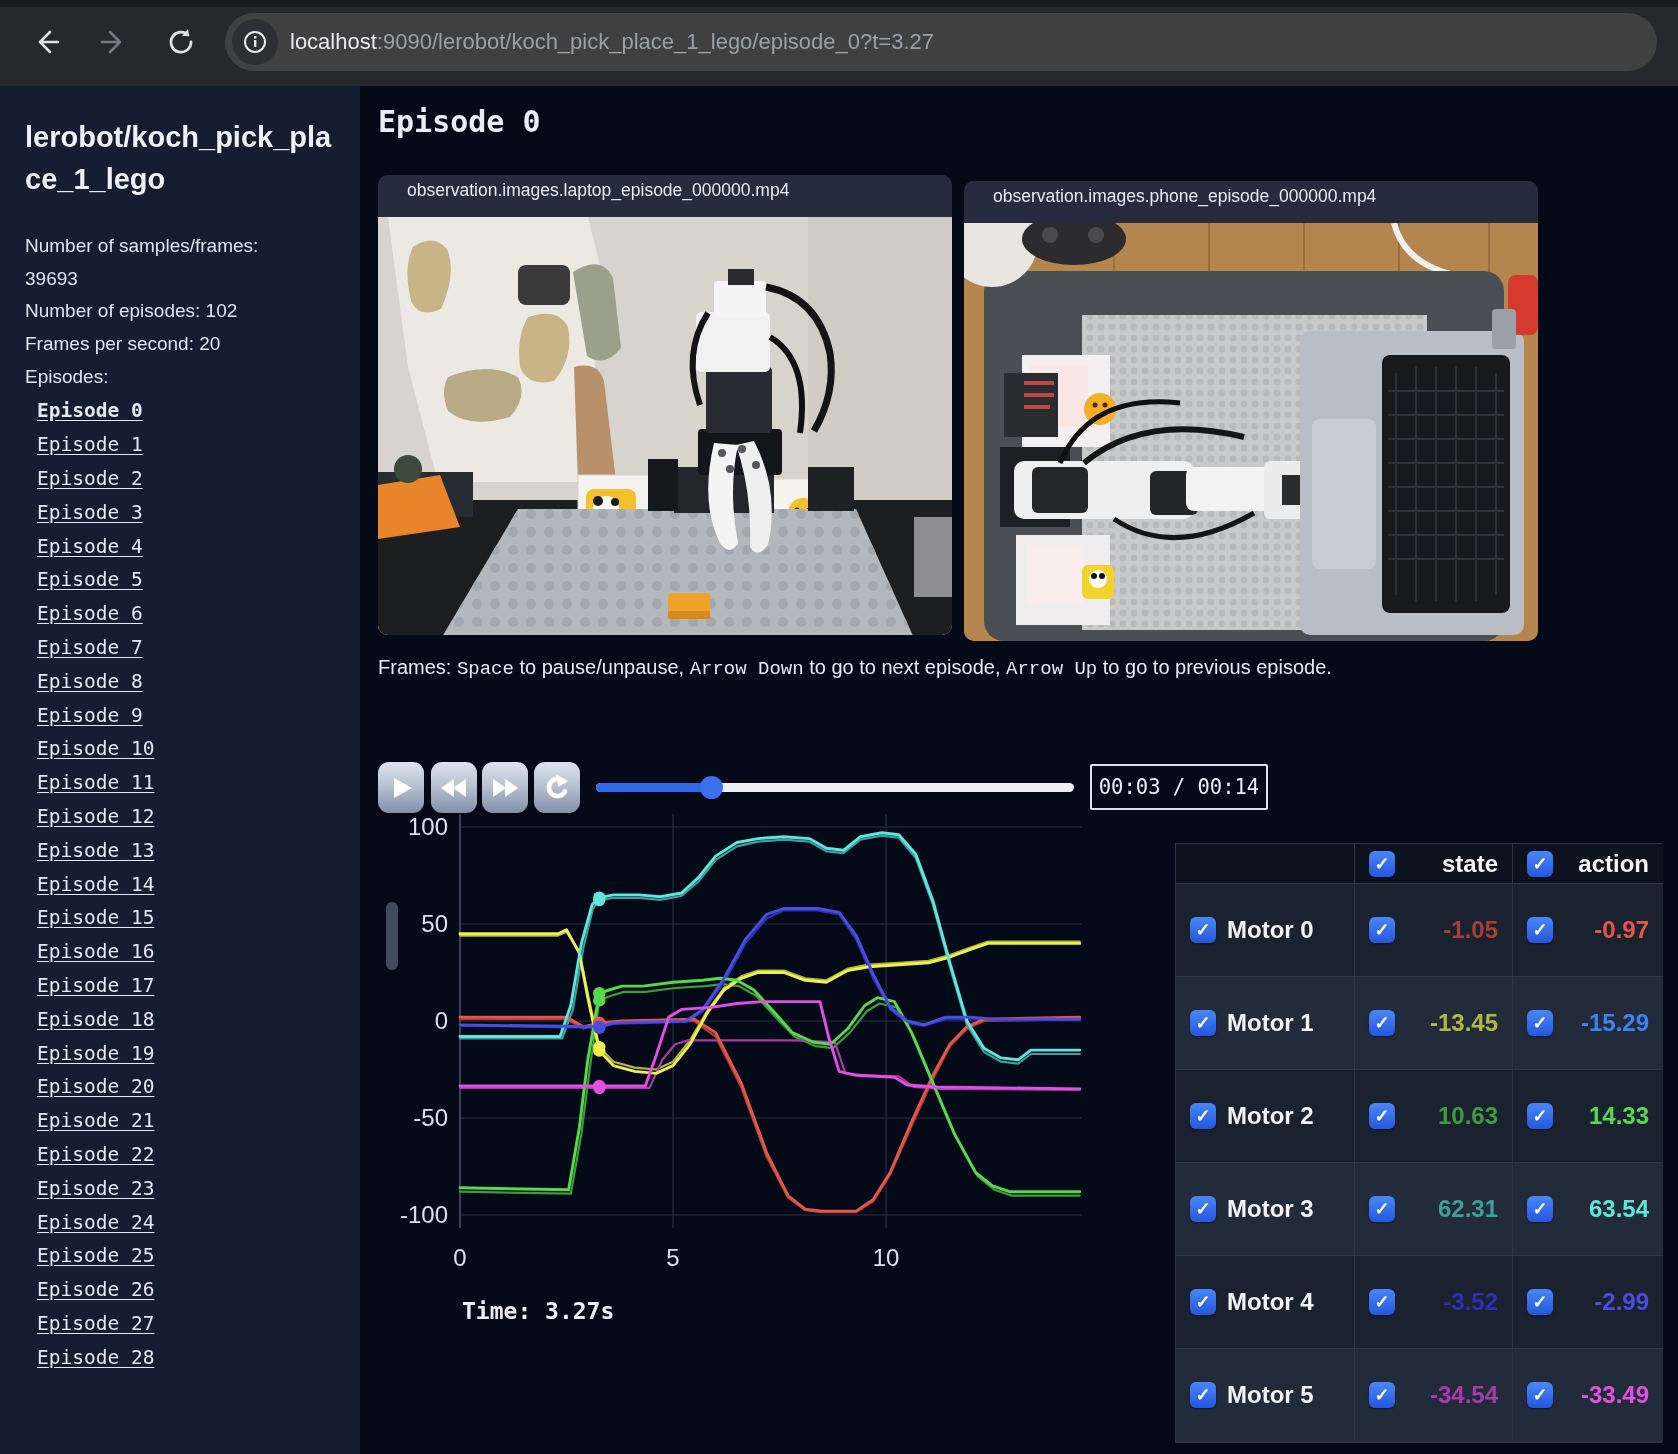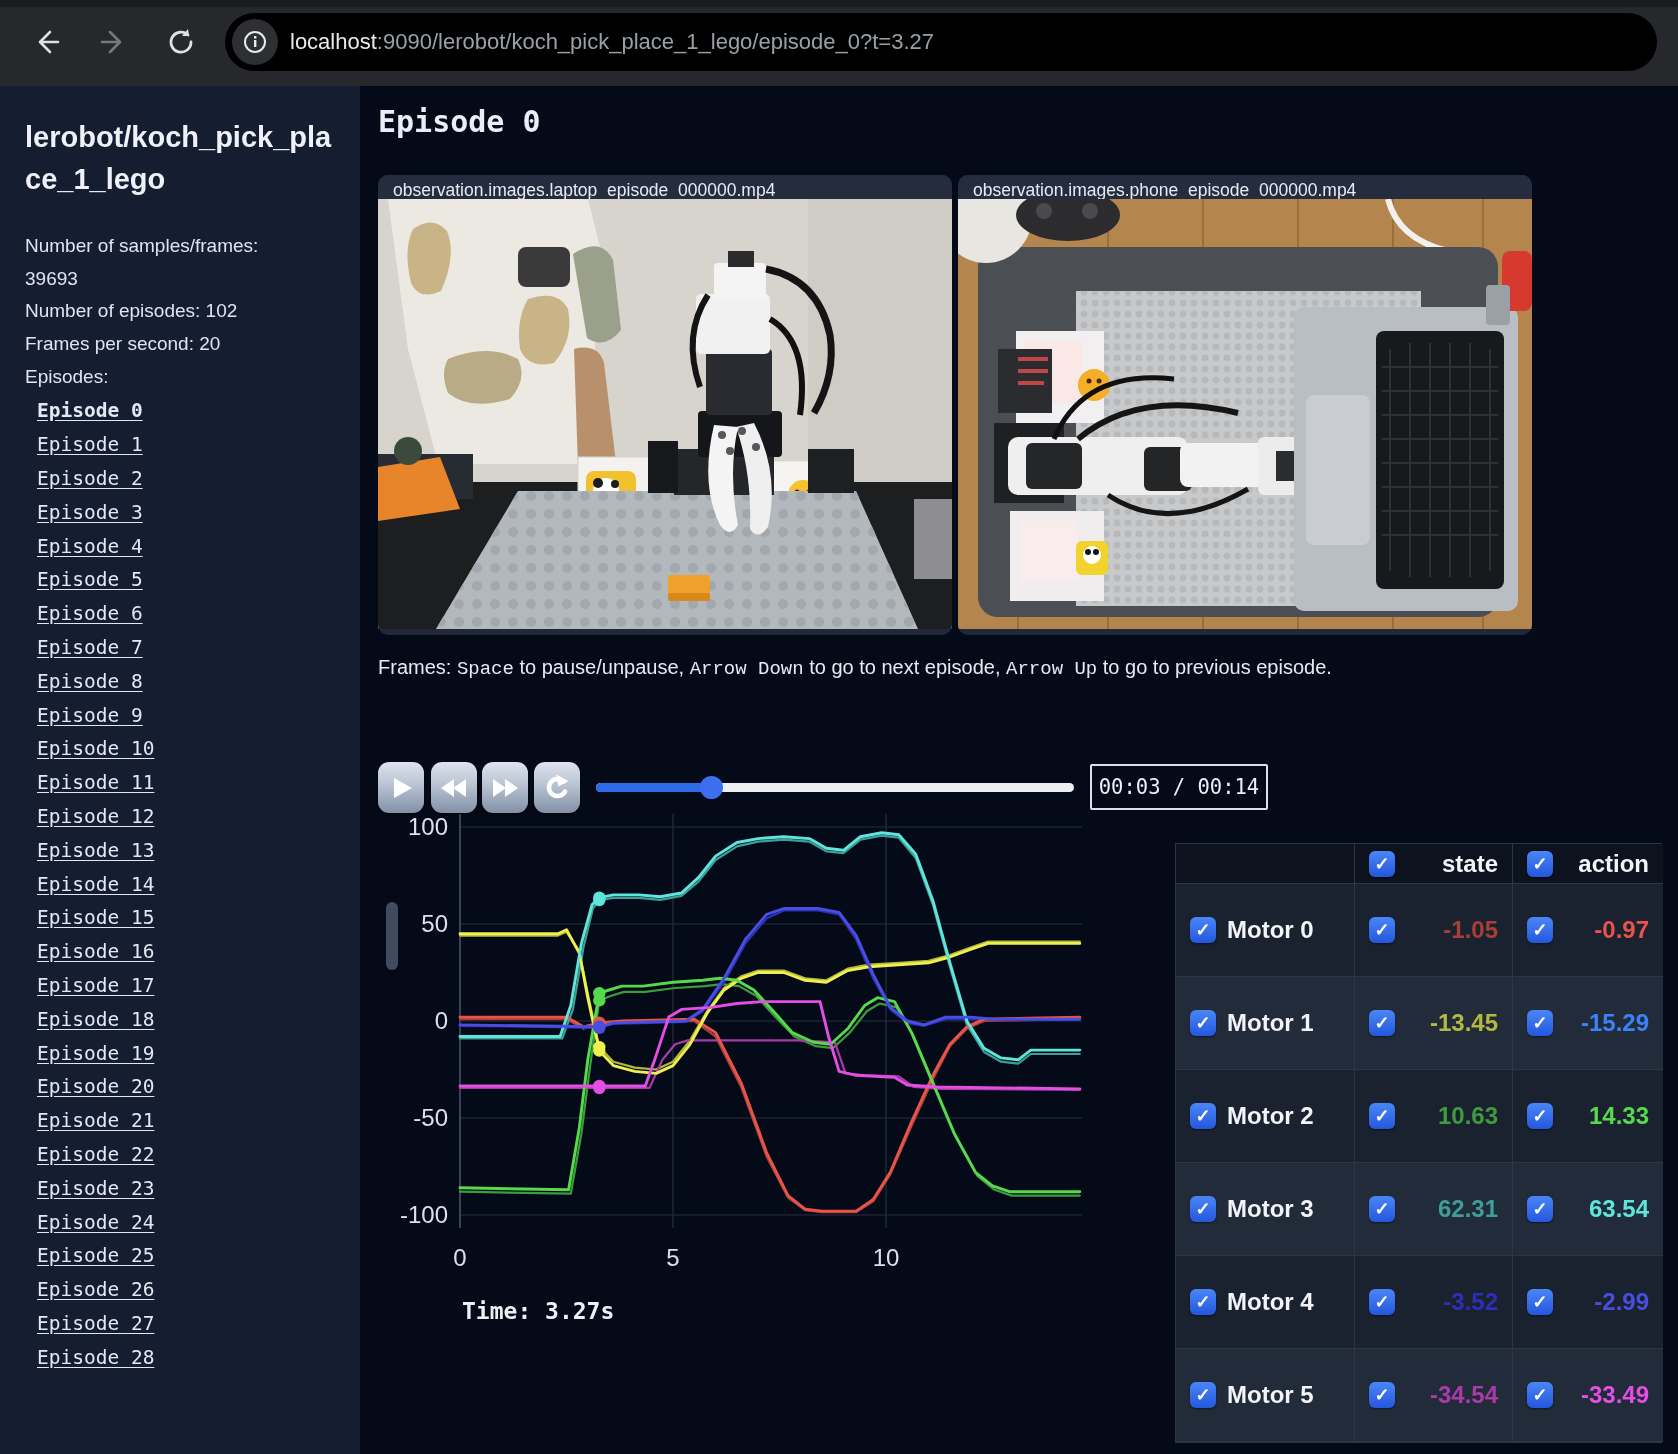--- a/index.html
+++ b/index.html
@@ -6,21 +6,21 @@
   *{box-sizing:border-box;}
   .screen{position:relative;width:1678px;height:1454px;overflow:hidden;
           font-family:"Liberation Sans",sans-serif;background:#050a18;}
 
   
   .chrome{position:absolute;top:0;left:0;width:1678px;height:86px;background:#27282b;}
   .chrome::before{content:"";position:absolute;top:0;left:0;right:0;height:7px;background:#1b1c1e;}
   .nav-ico{position:absolute;top:18px;width:48px;height:48px;border:none;background:transparent;
            display:flex;align-items:center;justify-content:center;cursor:pointer;border-radius:24px;}
   .nav-ico svg{display:block;}
-  .urlbar{position:absolute;left:225px;top:13px;width:1432px;height:58px;background:#000000;
+  .urlbar{position:absolute;left:225px;top:13px;width:1432px;height:58px;background:#404040;
           border-radius:29px;display:flex;align-items:center;cursor:text;}
   .urlbar .infobub{width:46px;height:46px;margin-left:7px;border-radius:23px;background:#2e2f33;
           display:flex;align-items:center;justify-content:center;flex:0 0 auto;}
   .urltext{margin-left:12px;font-size:22px;white-space:nowrap;color:#9aa0a6;}
   .urltext b{color:#e8eaed;font-weight:500;}
 
   
   .page{position:absolute;top:86px;left:0;width:1678px;height:1368px;display:flex;}
   .sidebar{width:360px;height:100%;background:#151d30;padding:30px 0 0 25px;flex:0 0 auto;overflow:hidden;}
   .main{position:relative;flex:1;height:100%;background:#050a18;overflow:hidden;}
@@ -32,21 +32,21 @@
   .episodes li{line-height:32.8px;}
   .episodes a{font-family:"DejaVu Sans Mono",monospace;font-size:19.5px;color:#e2e7f2;
               text-decoration:underline;text-underline-offset:3px;cursor:pointer;}
   .episodes li.active a{font-weight:bold;}
 
   
   .pg-title{position:absolute;left:18px;top:18px;margin:0;font-family:"DejaVu Sans Mono",monospace;
             font-size:30px;font-weight:bold;color:#eaeef6;}
   .videos{position:absolute;left:18px;top:89px;display:flex;gap:6px;}
   .vpanel{width:574px;height:460px;border-radius:10px;overflow:hidden;background:#20283a;cursor:pointer;}
-  .vpanel figcaption{height:24px;line-height:30px;padding-left:15px;font-size:17.5px;color:#e7ebf4;
+  .vpanel figcaption{height:42px;line-height:30px;padding-left:29px;font-size:17.5px;color:#e7ebf4;
             background:#252c3e;white-space:nowrap;overflow:hidden;}
   .vpanel svg{display:block;}
 
   .hotkeys{position:absolute;left:18px;top:570px;margin:0;font-size:20px;color:#e6eaf3;}
   .hotkeys .mono{font-family:Liberation Mono, monospace;font-size:19px;}
 
   .controls{position:absolute;left:18px;top:676px;height:54px;width:1270px;}
   .pbtn{position:absolute;top:0;width:46px;height:51px;border:none;border-radius:11px;cursor:pointer;
         background:linear-gradient(180deg,#dee4ee 0%,#b9c3d2 45%,#8290a6 100%);
         box-shadow:0 1px 2px rgba(0,0,0,.6);display:flex;align-items:center;justify-content:center;}
@@ -236,21 +236,21 @@
               <path d="M392 120 q40 24 30 96" stroke="#101010" stroke-width="6" fill="none"></path>
               <rect x="270" y="242" width="30" height="52" fill="#17181b"></rect>
               <rect x="430" y="250" width="46" height="44" fill="#1e2023"></rect>
             </g>
             <rect x="290" y="376" width="42" height="24" rx="3" fill="#f0a12c"></rect>
             <rect x="290" y="394" width="42" height="8" rx="2" fill="#d8891c"></rect>
             <rect x="536" y="300" width="38" height="80" fill="#8e8e90"></rect>
           </svg>
         </figure>
 
-        <figure class="vpanel" style="margin:0">
+        <figure class="vpanel" style="margin:6px">
           <figcaption>observation.images.phone_episode_000000.mp4</figcaption>
           <svg width="574" height="430" viewBox="0 0 574 430">
             <rect width="574" height="430" fill="#b5854e"></rect>
             <g stroke="#9a6f3e" stroke-width="2">
               <line x1="60" y1="0" x2="60" y2="430"></line>
                 <line x1="150" y1="0" x2="150" y2="430"></line>
               <line x1="245" y1="0" x2="245" y2="430"></line>
                 <line x1="340" y1="0" x2="340" y2="430"></line>
               <line x1="435" y1="0" x2="435" y2="430"></line>
                 <line x1="525" y1="0" x2="525" y2="430"></line>

